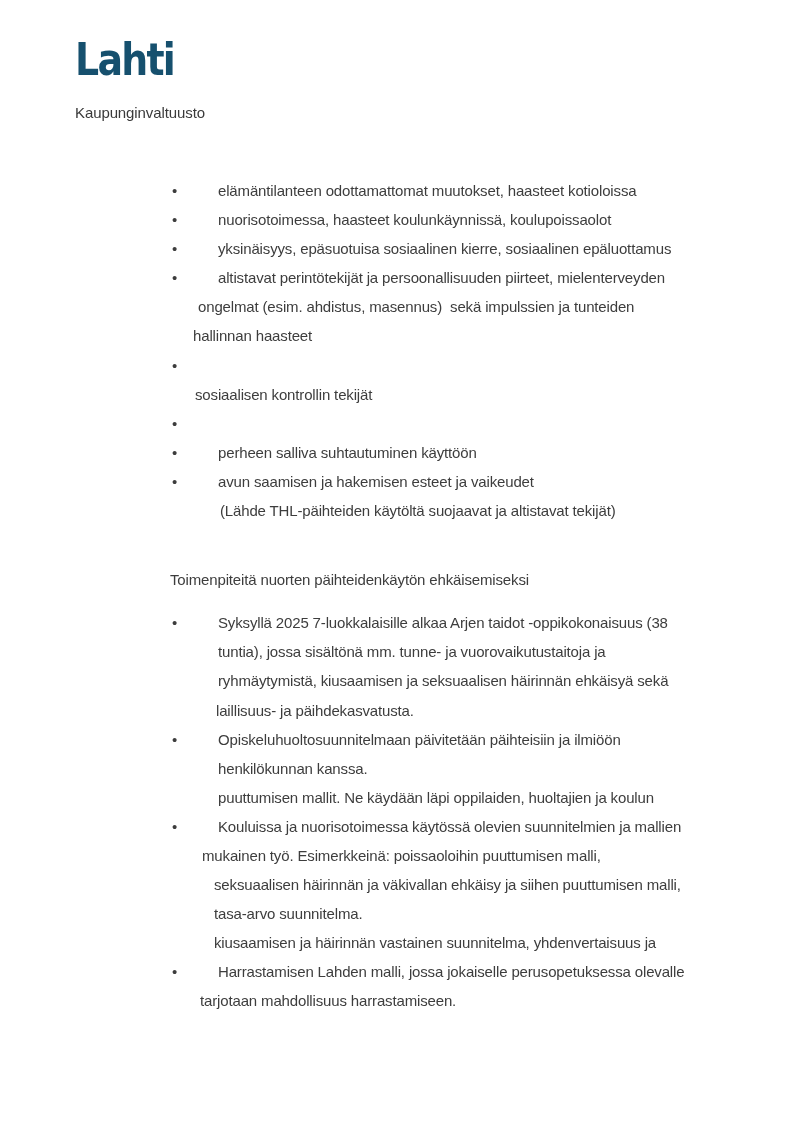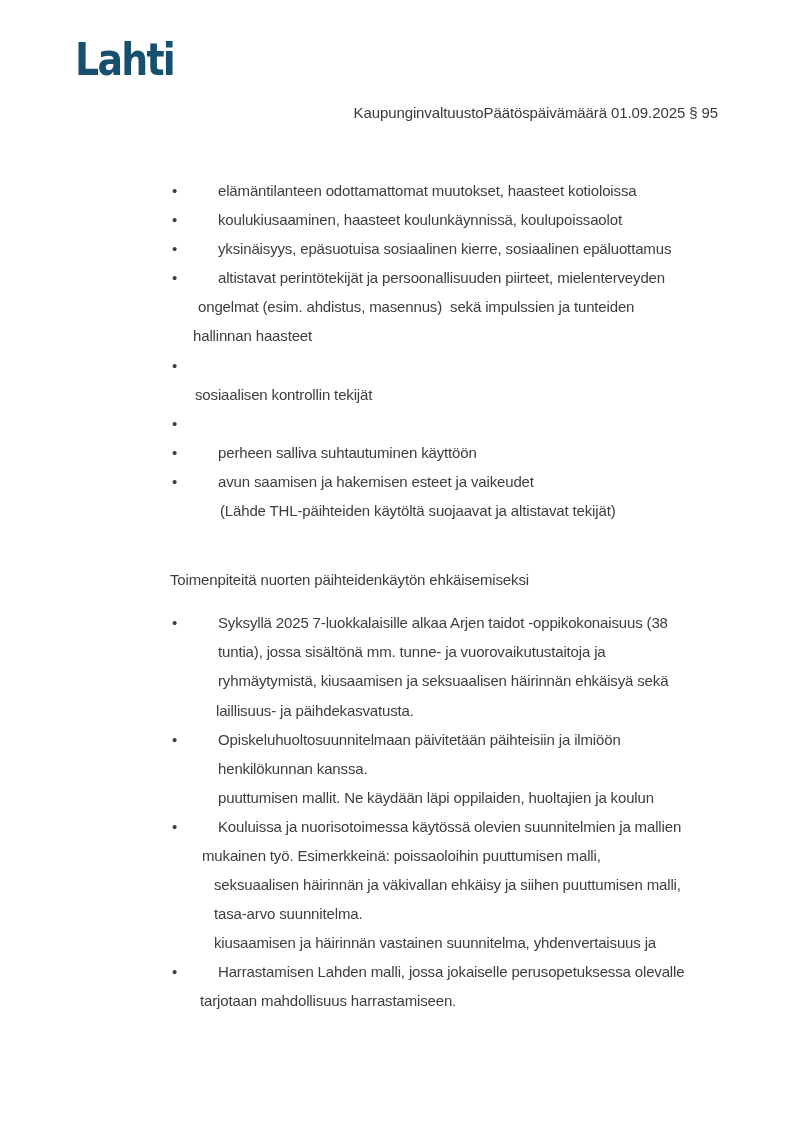--- a/index.html
+++ b/index.html
@@ -7,21 +7,21 @@
     position:relative;width:793px;height:1123px;background:#ffffff;overflow:hidden;
     font-family:"Liberation Sans",sans-serif;color:#3d3d3d;
   }
   .logo{
     position:absolute;left:75px;top:38px;
     font-family:"DejaVu Sans",sans-serif;font-weight:700;font-size:44px;line-height:1;
     color:#16506e;letter-spacing:-2px;transform:scaleX(.86);transform-origin:left top;
   }
   .meta{
     position:absolute;top:104px;left:75px;right:75px;
-    display:flex;justify-content:flex-end;
+    display:flex;justify-content:flex-start;
     font-size:15px;letter-spacing:-0.1px;color:#3a3a3a;
   }
   .content{
     position:absolute;top:176px;left:0;width:100%;
     font-size:15px;letter-spacing:-0.15px;
   }
   .line{position:relative;height:29.1px;line-height:29.1px;}
   .bullet{position:absolute;left:172px;top:0;}
   .txt{position:absolute;top:0;white-space:pre;text-align:right;}
   .x218{left:218px}.x220{left:220px}.x216{left:216px}.x214{left:214px}
@@ -32,32 +32,31 @@
 </style>
 </head>
 <body>
 
 <div class="page">
 
   <div class="logo">Lahti</div>
 
   <div class="meta">
     <span>Kaupunginvaltuusto</span>
-    <span>Päätöspäivämäärä 01.09.2025 § 95</span>
   </div>
 
   <div class="content">
 
     <div class="line">
       <span class="bullet">•</span>
       <span class="txt x218">elämäntilanteen odottamattomat muutokset, haasteet kotioloissa</span>
     </div>
     <div class="line">
       <span class="bullet">•</span>
-      <span class="txt x218">koulukiusaaminen, haasteet koulunkäynnissä, koulupoissaolot</span>
+      <span class="txt x218">nuorisotoimessa, haasteet koulunkäynnissä, koulupoissaolot</span>
     </div>
     <div class="line">
       <span class="bullet">•</span>
       <span class="txt x218">yksinäisyys, epäsuotuisa sosiaalinen kierre, sosiaalinen epäluottamus</span>
     </div>
     <div class="line">
       <span class="bullet">•</span>
       <span class="txt x218">altistavat perintötekijät ja persoonallisuuden piirteet, mielenterveyden</span>
     </div>
     <div class="line">

